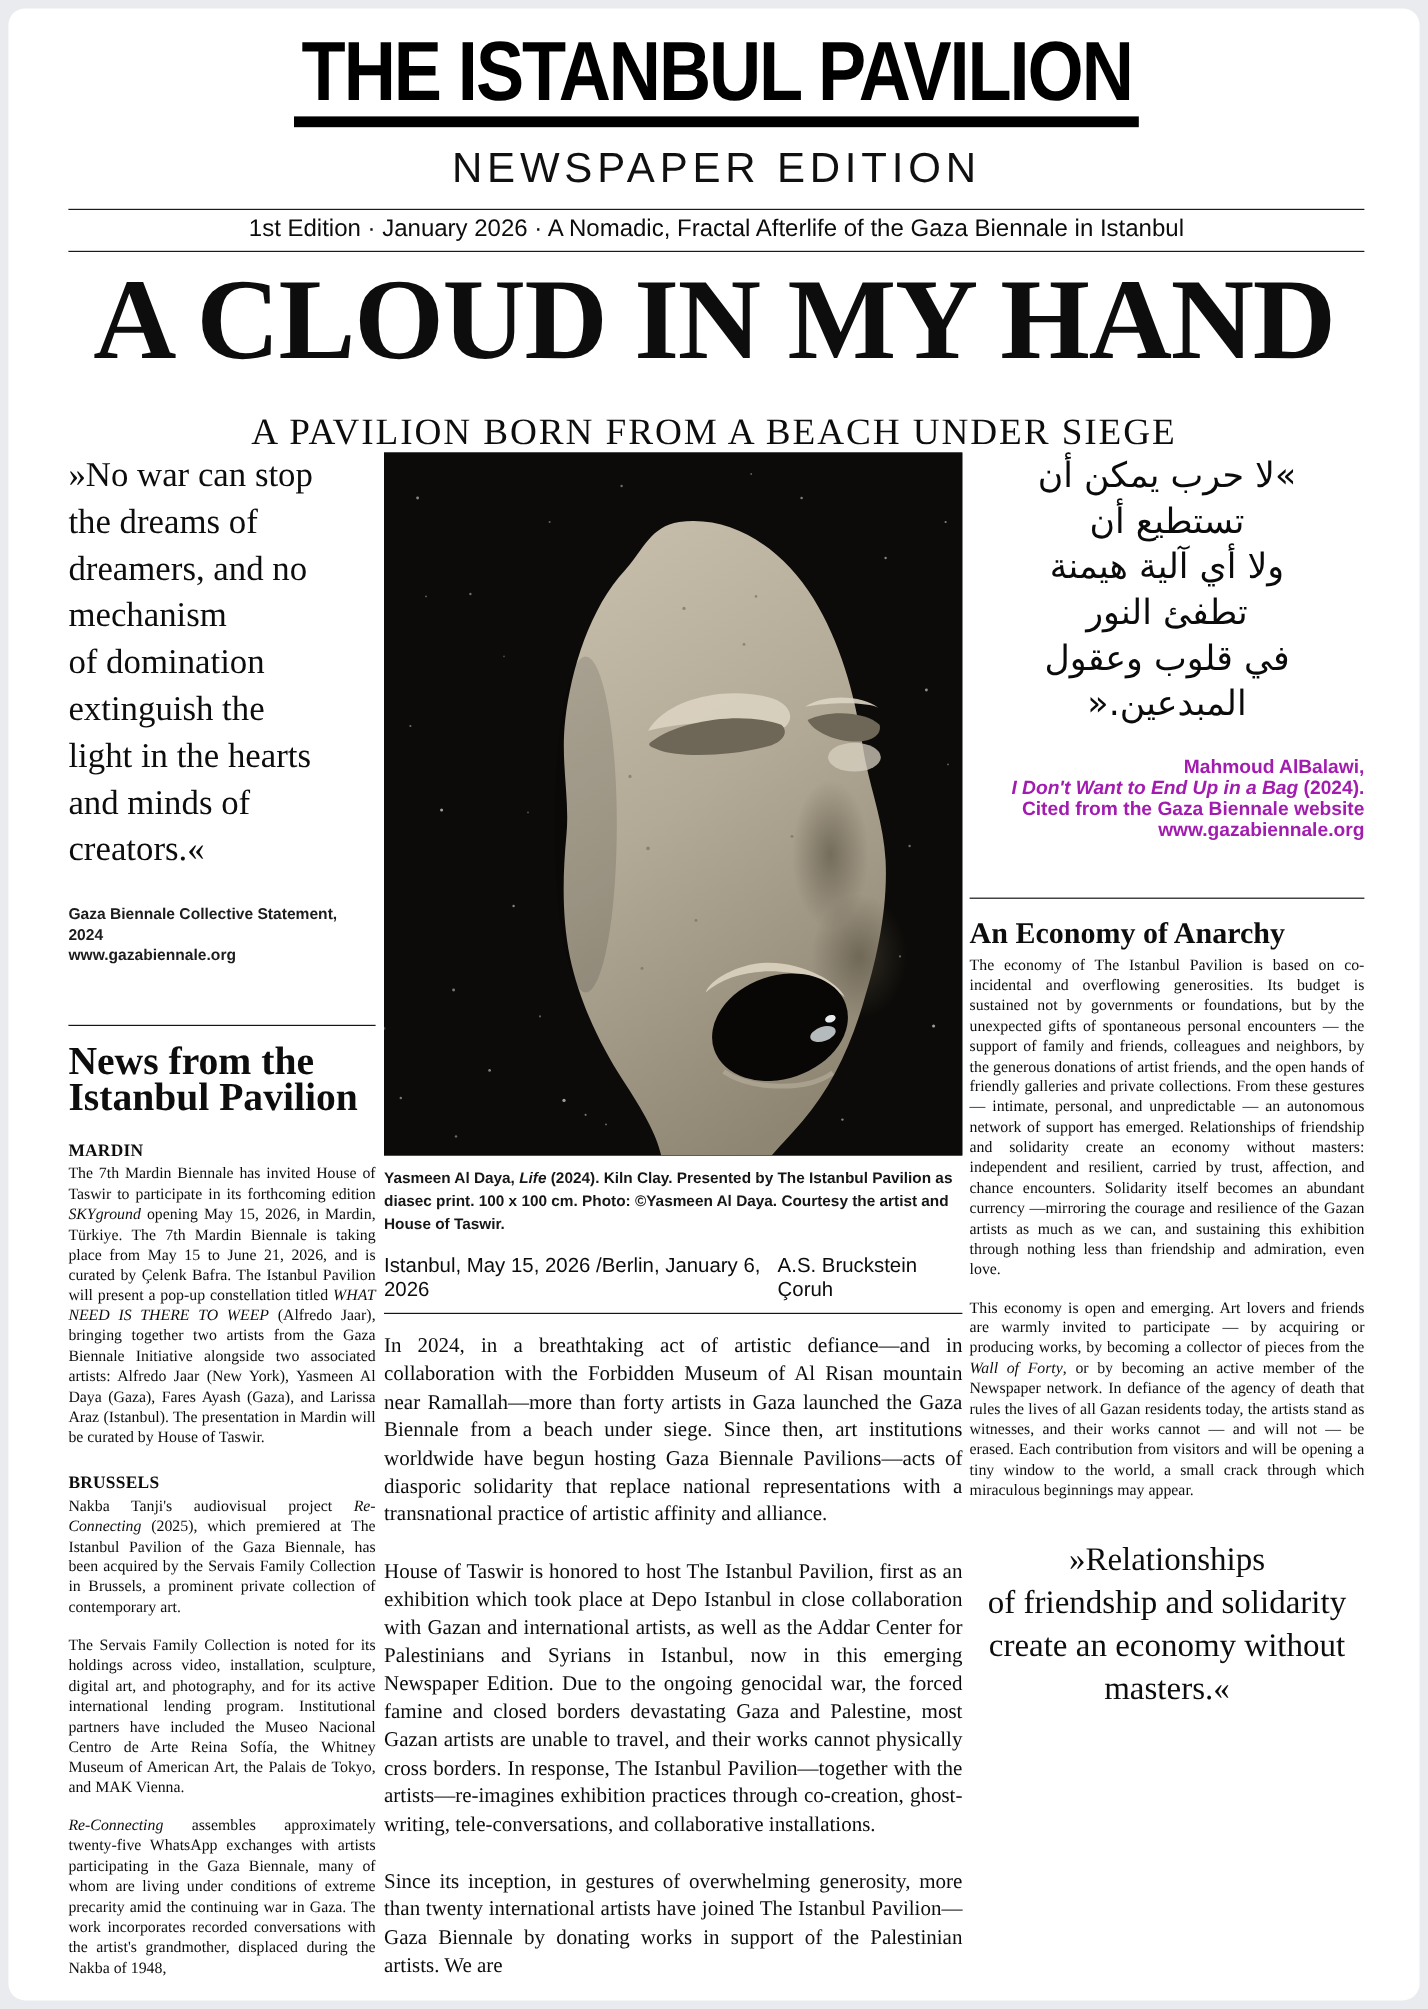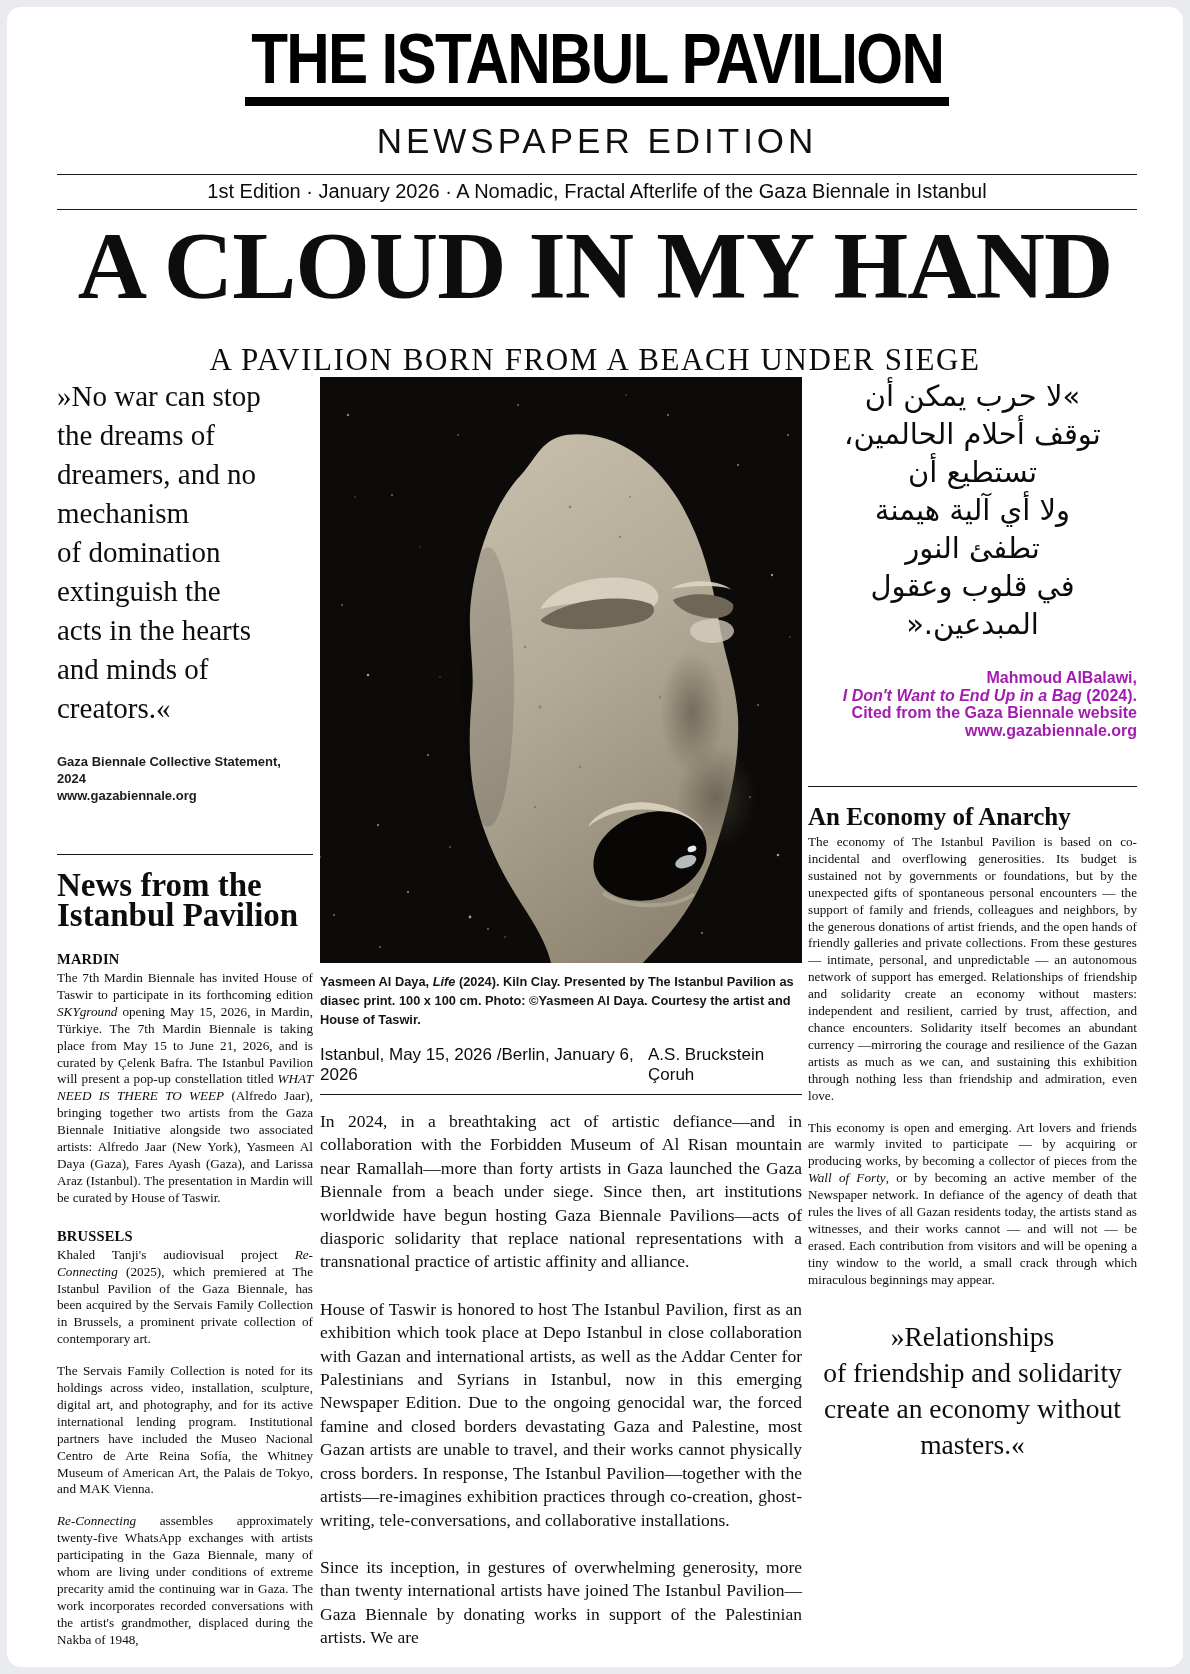--- a/index.html
+++ b/index.html
@@ -81,34 +81,34 @@
   </div>
 
   <div class="col-left">
     <div class="bigquote">
       <div>»No war can stop</div>
       <div>the dreams of</div>
       <div>dreamers, and no</div>
       <div>mechanism</div>
       <div>of domination</div>
       <div>extinguish the</div>
-      <div>acts in the hearts</div>
+      <div>light in the hearts</div>
       <div>and minds of</div>
       <div>creators.«</div>
     </div>
     <div class="quote-attrib">
       <div>Gaza Biennale Collective Statement, 2024</div>
       <div>www.gazabiennale.org</div>
     </div>
     <hr class="col-rule left-rule">
     <div class="news-heading">News from the Istanbul Pavilion</div>
     <div class="sec-label">MARDIN</div>
     <div class="small-body"><span>The 7th Mardin Biennale has invited House of Taswir to participate in its forthcoming edition </span><i>SKYground</i><span> opening May 15, 2026, in Mardin, Türkiye. The 7th Mardin Biennale is taking place from May 15 to June 21, 2026, and is curated by Çelenk Bafra. The Istanbul Pavilion will present a pop-up constellation titled </span><i>WHAT NEED IS THERE TO WEEP</i><span> (Alfredo Jaar), bringing together two artists from the Gaza Biennale Initiative alongside two associated artists: Alfredo Jaar (New York), Yasmeen Al Daya (Gaza), Fares Ayash (Gaza), and Larissa Araz (Istanbul). The presentation in Mardin will be curated by House of Taswir.</span></div>
     <div class="sec-label">BRUSSELS</div>
-    <div class="small-body"><span>Khaled Tanji's audiovisual project </span><i>Re-Connecting</i><span> (2025), which premiered at The Istanbul Pavilion of the Gaza Biennale, has been acquired by the Servais Family Collection in Brussels, a prominent private collection of contemporary art.</span></div>
+    <div class="small-body"><span>Nakba Tanji's audiovisual project </span><i>Re-Connecting</i><span> (2025), which premiered at The Istanbul Pavilion of the Gaza Biennale, has been acquired by the Servais Family Collection in Brussels, a prominent private collection of contemporary art.</span></div>
     <div class="small-body">The Servais Family Collection is noted for its holdings across video, installation, sculpture, digital art, and photography, and for its active international lending program. Institutional partners have included the Museo Nacional Centro de Arte Reina Sofía, the Whitney Museum of American Art, the Palais de Tokyo, and MAK Vienna.</div>
     <div class="small-body"><i>Re-Connecting</i><span> assembles approximately twenty-five WhatsApp exchanges with artists participating in the Gaza Biennale, many of whom are living under conditions of extreme precarity amid the continuing war in Gaza. The work incorporates recorded conversations with the artist's grandmother, displaced during the Nakba of 1948,</span></div>
   </div>
 
   <div class="col-center">
     <div class="figure">
       <svg viewBox="0 0 482 586">
         <defs>
           <linearGradient id="faceg" x1="0.2" y1="0" x2="0.55" y2="1">
             <stop offset="0" stop-color="#c6bdab"></stop>
@@ -195,21 +195,20 @@
     </div>
     <hr class="col-rule center-rule">
     <div class="body-text">In 2024, in a breathtaking act of artistic defiance—and in collaboration with the Forbidden Museum of Al Risan mountain near Ramallah—more than forty artists in Gaza launched the Gaza Biennale from a beach under siege. Since then, art institutions worldwide have begun hosting Gaza Biennale Pavilions—acts of diasporic solidarity that replace national representations with a transnational practice of artistic affinity and alliance.</div>
     <div class="body-text">House of Taswir is honored to host The Istanbul Pavilion, first as an exhibition which took place at Depo Istanbul in close collaboration with Gazan and international artists, as well as the Addar Center for Palestinians and Syrians in Istanbul, now in this emerging Newspaper Edition. Due to the ongoing genocidal war, the forced famine and closed borders devastating Gaza and Palestine, most Gazan artists are unable to travel, and their works cannot physically cross borders. In response, The Istanbul Pavilion—together with the artists—re-imagines exhibition practices through co-creation, ghost-writing, tele-conversations, and collaborative installations.</div>
     <div class="body-text">Since its inception, in gestures of overwhelming generosity, more than twenty international artists have joined The Istanbul Pavilion—Gaza Biennale by donating works in support of the Palestinian artists. We are</div>
   </div>
 
   <div class="col-right">
     <div class="arabic">
       <div>»لا حرب يمكن أن</div>
-      <div>توقف أحلام الحالمين،</div>
       <div>تستطيع أن</div>
       <div>ولا أي آلية هيمنة</div>
       <div>تطفئ النور</div>
       <div>في قلوب وعقول</div>
       <div>المبدعين.«</div>
     </div>
     <div class="arabic-attrib">
       <div>Mahmoud AlBalawi,</div>
       <div><i>I Don't Want to End Up in a Bag</i><span> (2024).</span></div>
       <div>Cited from the Gaza Biennale website</div>

